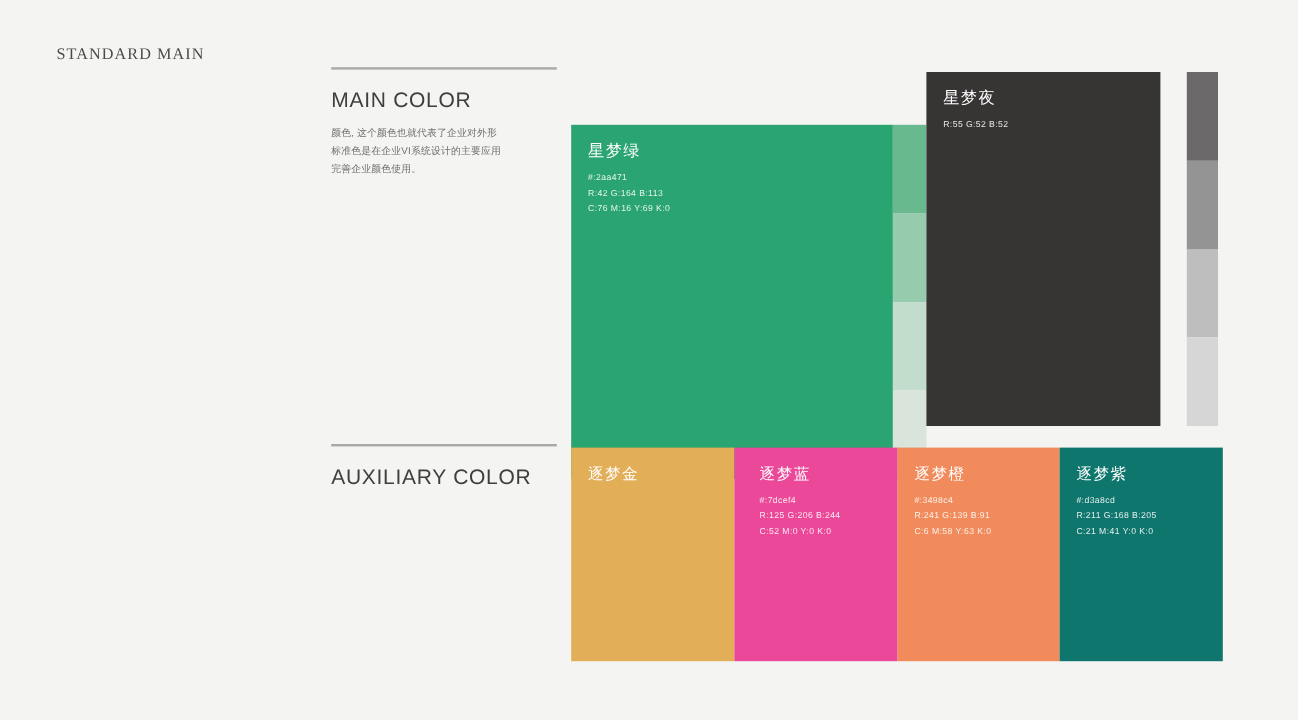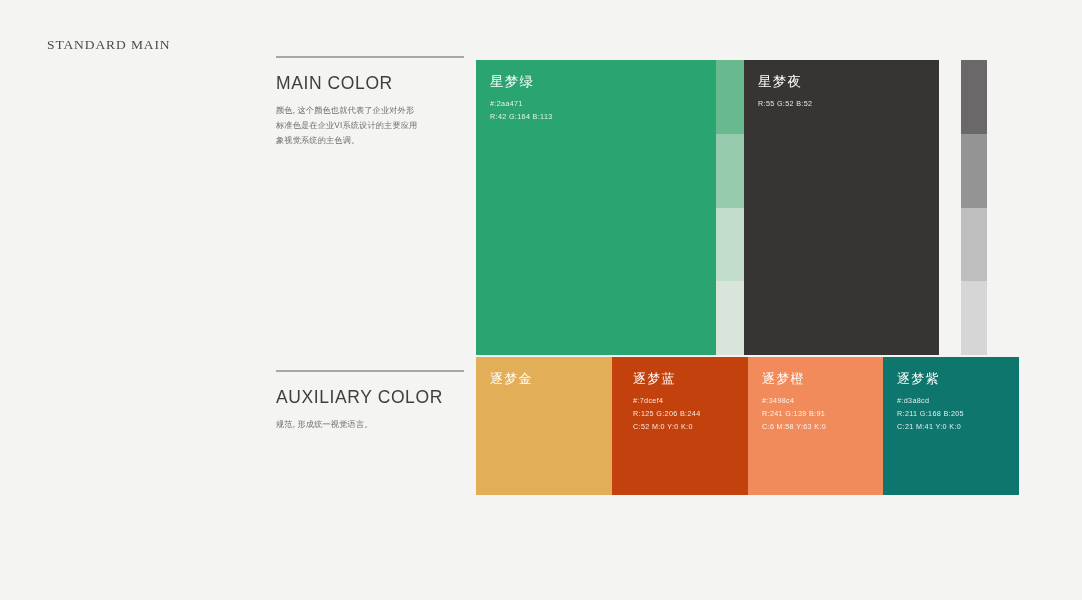--- a/index.html
+++ b/index.html
@@ -64,30 +64,30 @@
     display: flex;
   }
   .panel-main {
     left: 476px;
     top: 60px;
     width: 543px;
     height: 295px;
   }
   .panel-aux {
     left: 476px;
-    top: 357px;
+    top: 373px;
     width: 543px;
-    height: 138px;
+    height: 178px;
   }
 
   .swatch-group {
     display: flex;
     height: 100%;
   }
-  .swatch-main  { width: 268px; }
+  .swatch-main  { width: 296px; margin-top: 44px; }
   .swatch-dark  { width: 243px; gap: 22px; }
 
   .swatch-body {
     position: relative;
     height: 100%;
     flex: 1 1 auto;
     box-sizing: border-box;
     padding: 13px 0 0 14px;
   }
 
@@ -129,40 +129,40 @@
 <body style="background-color: rgb(244, 244, 243);">
 
 <div class="page-title">STANDARD MAIN</div>
 
 <div class="section-desc main-desc">
   <div class="desc-rule"></div>
   <div class="desc-heading">MAIN COLOR</div>
   <div class="desc-body">
     <p>颜色, 这个颜色也就代表了企业对外形</p>
     <p>标准色是在企业VI系统设计的主要应用</p>
-    <p>象视觉系统的主色调。</p>
+    <p>完善企业颜色使用。</p>
   </div>
 </div>
 
 <div class="section-desc aux-desc">
   <div class="desc-rule"></div>
   <div class="desc-heading">AUXILIARY COLOR</div>
   <div class="desc-body">
-    <p>规范, 形成统一视觉语言。</p>
   </div>
 </div>
 
 <div class="panel panel-main">
 
   <div class="swatch-group swatch-main">
     <div class="swatch-body" style="background-color: rgb(42, 164, 113);">
       <div class="swatch-name">星梦绿</div>
       <div class="swatch-meta">
         <div>#:2aa471</div>
         <div>R:42  G:164  B:113</div>
+        <div>C:76  M:16  Y:69  K:0</div>
       </div>
     </div>
     <div class="tint-col">
       <div class="tint-step" style="background-color: rgb(104, 185, 141);"></div>
       <div class="tint-step" style="background-color: rgb(151, 203, 173);"></div>
       <div class="tint-step" style="background-color: rgb(194, 221, 204);"></div>
       <div class="tint-step" style="background-color: rgb(217, 228, 218);"></div>
     </div>
   </div>
 
@@ -182,21 +182,21 @@
   </div>
 
 </div>
 
 <div class="panel panel-aux">
 
   <div class="swatch-aux" style="width: 136px; background-color: rgb(226, 174, 88);">
     <div class="swatch-name">逐梦金</div>
   </div>
 
-  <div class="swatch-aux" style="width: 136px; background-color: #c2410c; padding-left: 21px;">
+  <div class="swatch-aux" style="width: 136px; background-color: #ec4899; padding-left: 21px;">
     <div class="swatch-name">逐梦蓝</div>
     <div class="swatch-meta">
       <div>#:7dcef4</div>
       <div>R:125  G:206  B:244</div>
       <div>C:52  M:0   Y:0   K:0</div>
     </div>
   </div>
 
   <div class="swatch-aux" style="width: 135px; background-color: rgb(241, 139, 91);">
     <div class="swatch-name">逐梦橙</div>

